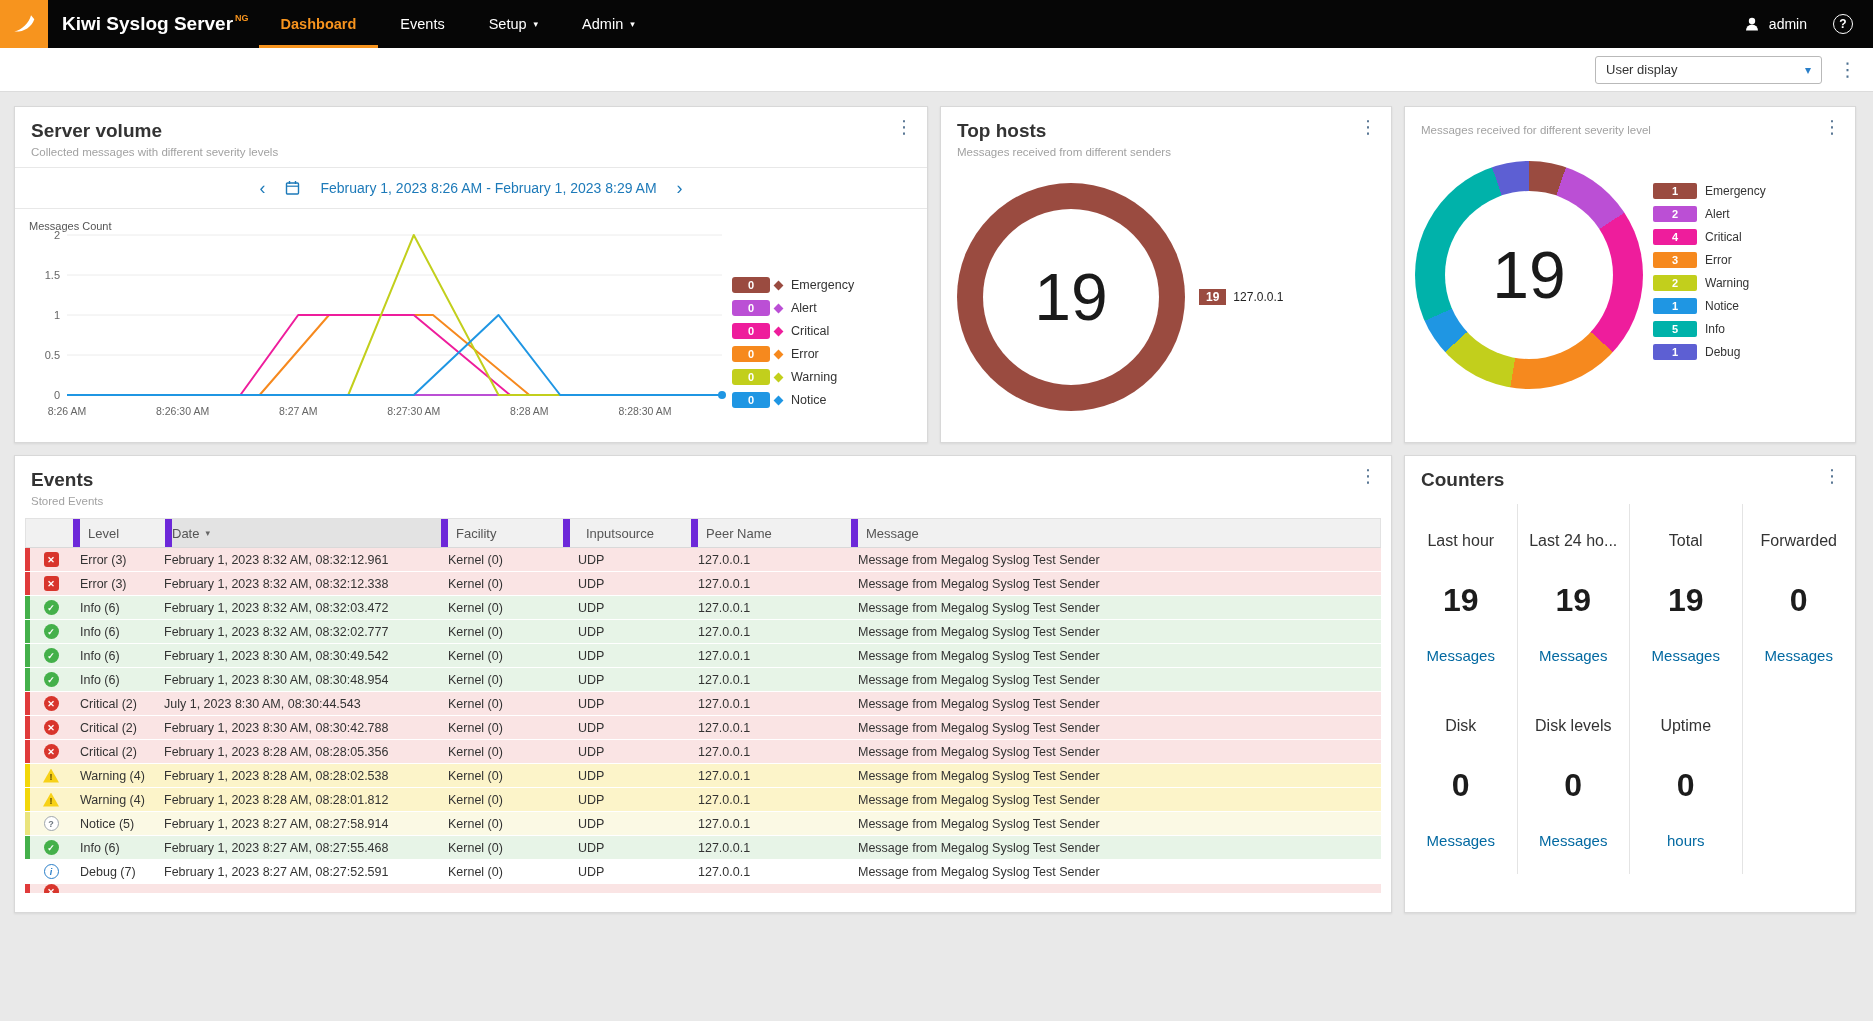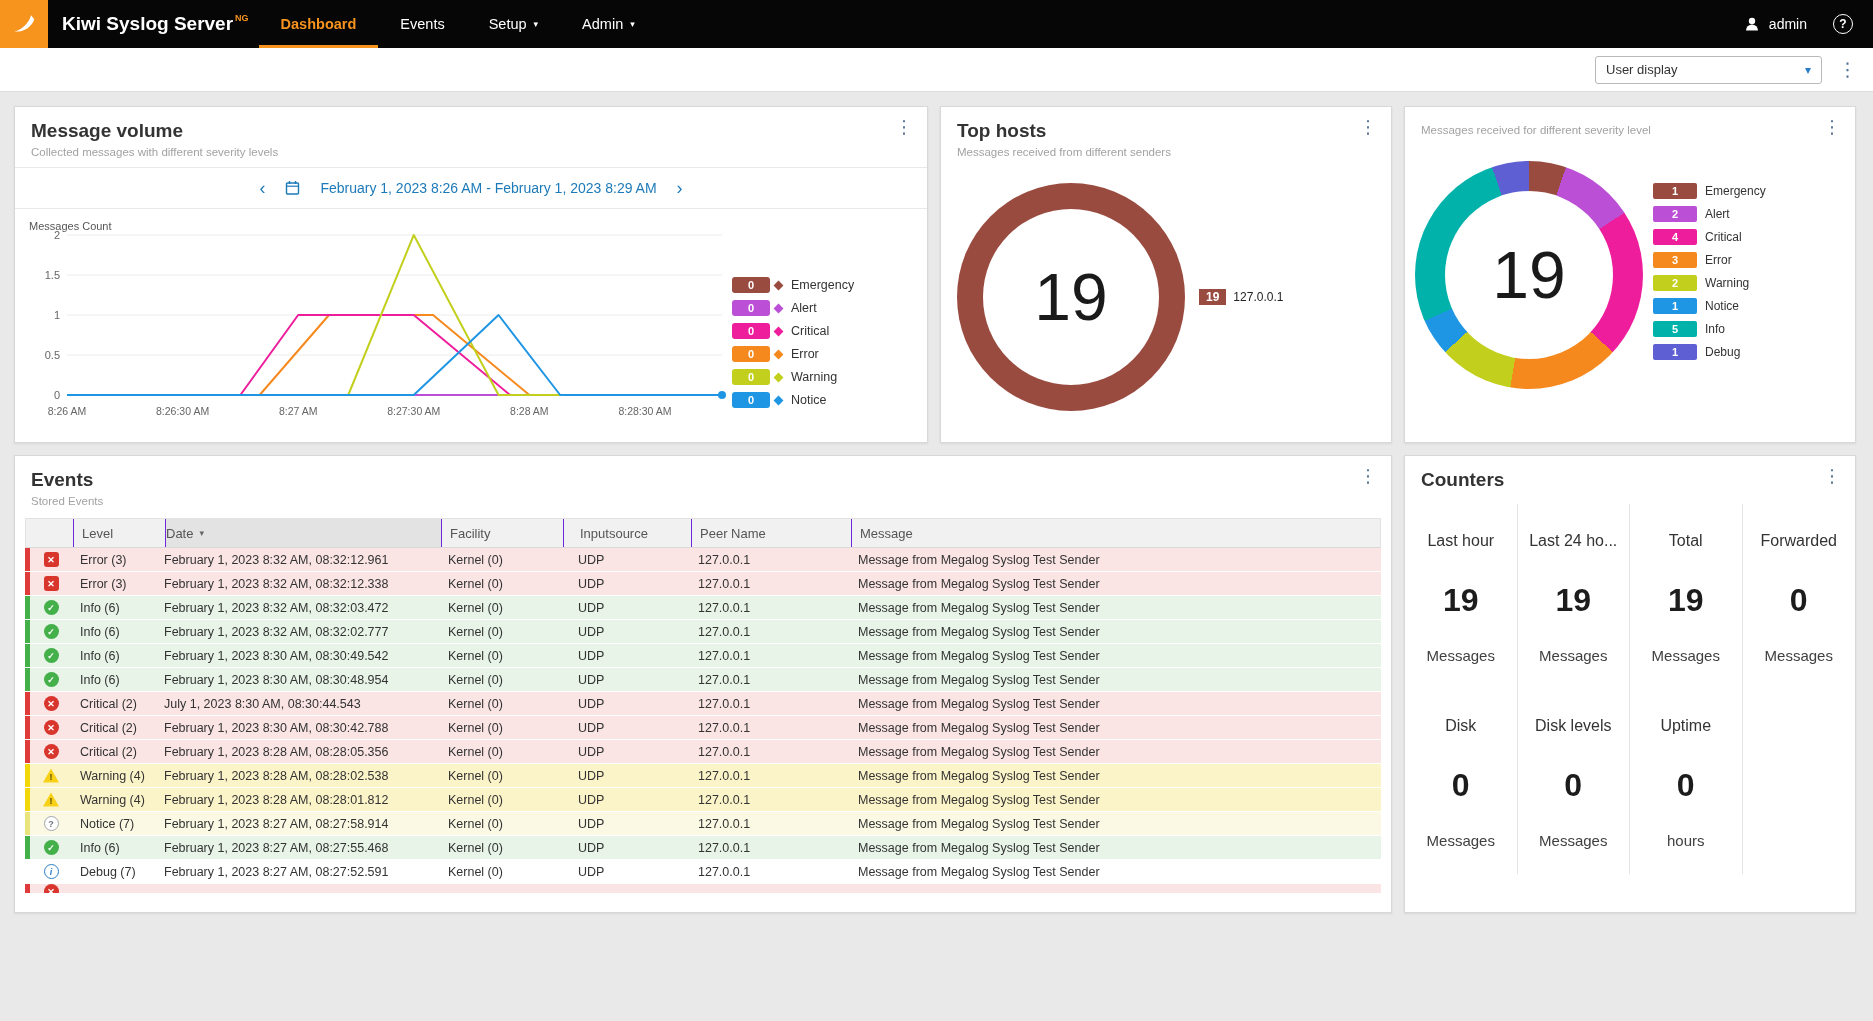--- a/index.html
+++ b/index.html
@@ -62,21 +62,21 @@
   .host-badge { color:#fff; font-weight:bold; font-size:12px; padding:1px 7px; }
   .host-label { margin-left:7px; font-size:12px; color:#222; }
   #sd-legend { margin-left:10px; }
   .sd-row { display:flex; align-items:center; margin-bottom:7px; cursor:pointer; }
   .sd-pill { min-width:44px; height:16px; border-radius:2px; color:#fff; font-size:11px; font-weight:bold; display:flex; align-items:center; justify-content:center; }
   .sd-label { margin-left:8px; font-size:12px; color:#333; }
 
   
   .ev-wrap { margin:2px 10px 0; }
   .ev-head { display:flex; height:30px; background:#f1f1f1; align-items:stretch; font-size:13px; color:#555; border:1px solid #e2e2e2; border-bottom:1px solid #d9d9d9; }
-  .hc { display:flex; align-items:center; padding-left:8px; border-left:1px solid #6d28d9; cursor:pointer; }
+  .hc { display:flex; align-items:center; padding-left:8px; border-left:7px solid #6d28d9; cursor:pointer; }
   .h-first { width:47px; border-left:none; padding-left:0; }
   .hc.sorted { background:#e3e3e3; }
   .sort-caret { margin-left:6px; font-size:9px; color:#666; }
   .ev-row { display:flex; height:24px; align-items:center; font-size:12.5px; color:#333; border-bottom:1px solid #fff; cursor:default; }
   .ev-row.partial { height:10px; overflow:hidden; align-items:flex-start; }
   .c-bar { width:5px; align-self:stretch; }
   .c-ico { width:42px; display:flex; justify-content:center; }
   .c-level{ width:92px; padding-left:8px; }
   .c-date { width:276px; padding-left:0; }
   .c-fac  { width:122px; padding-left:8px; }
@@ -101,21 +101,21 @@
   .ico-warning { width:16px; height:14px; background:#f7d117; clip-path:polygon(50% 0,100% 100%,0 100%); color:#5b4a00; align-items:flex-end; padding-bottom:1px; }
   .ico-notice { background:#fff; border:1px solid #9fa6ad; color:#6d767e; border-radius:50%; }
   .ico-debug { background:#fff; border:1px solid #2a7fc9; color:#2a7fc9; border-radius:50%; font-style:italic; }
 
   
   #counters { display:grid; grid-template-columns:repeat(4,1fr); grid-auto-rows:185px; margin-top:4px; }
   .cnt-cell { text-align:center; padding-top:28px; }
   .cb { border-right:1px solid #e4e4e4; }
   .cnt-label { font-size:16px; color:#333; white-space:nowrap; overflow:hidden; text-overflow:ellipsis; padding:0 6px; }
   .cnt-value { font-size:32px; font-weight:bold; color:#1c1c1c; margin-top:32px; }
-  .cnt-unit { font-size:15px; color:#404040; margin-top:28px; }
+  .cnt-unit { font-size:15px; color:#0369a1; margin-top:28px; }
 </style>
 </head>
 <body>
 
 <header class="topbar">
   <div class="logo">
     <svg width="26" height="26" viewBox="0 0 24 24">
       <path d="M3 19 C10 17.5 16.5 11.5 18.5 4 L21.5 7.5 C19 15 11.5 19.5 3 19 Z" fill="#fff"></path>
     </svg>
   </div>
@@ -157,21 +157,21 @@
     <span>User display</span>
     <span class="sel-chev">▾</span>
   </div>
   <span class="kebab">⋮</span>
 </div>
 
 <main class="content">
 
   <section class="card area-mv">
     <div class="card-head">
-      <div class="card-title">Message volume</div>
+      <div class="card-title">Server volume</div>
       <div class="card-sub">Collected messages with different severity levels</div>
     </div>
     <span class="card-kebab">⋮</span>
     <div class="mv-datebar">
       <span class="date-chev">‹</span>
       <span class="cal">
         <svg width="15" height="16" viewBox="0 0 15 16">
           <rect x="1.5" y="3" width="12" height="11" rx="1" fill="none" stroke="#1d7ab9" stroke-width="1.4"></rect>
           <line x1="1.5" y1="6.2" x2="13.5" y2="6.2" stroke="#1d7ab9" stroke-width="1.2"></line>
           <line x1="4.5" y1="1" x2="4.5" y2="4" stroke="#1d7ab9" stroke-width="1.4"></line>
@@ -470,21 +470,21 @@
             <div class="c-fac cell">Kernel (0)</div>
             <div class="c-src cell">UDP</div>
             <div class="c-peer cell">127.0.0.1</div>
             <div class="c-msg cell">Message from Megalog Syslog Test Sender</div>
           </div>
           <div class="ev-row sev-notice">
             <div class="c-bar"></div>
             <div class="c-ico">
               <span class="ico ico-notice">?</span>
             </div>
-            <div class="c-level cell">Notice (7)</div>
+            <div class="c-level cell">Notice (5)</div>
             <div class="c-date cell">February 1, 2023 8:27 AM, 08:27:58.914</div>
             <div class="c-fac cell">Kernel (0)</div>
             <div class="c-src cell">UDP</div>
             <div class="c-peer cell">127.0.0.1</div>
             <div class="c-msg cell">Message from Megalog Syslog Test Sender</div>
           </div>
           <div class="ev-row sev-info">
             <div class="c-bar"></div>
             <div class="c-ico">
               <span class="ico ico-info">✓</span>

